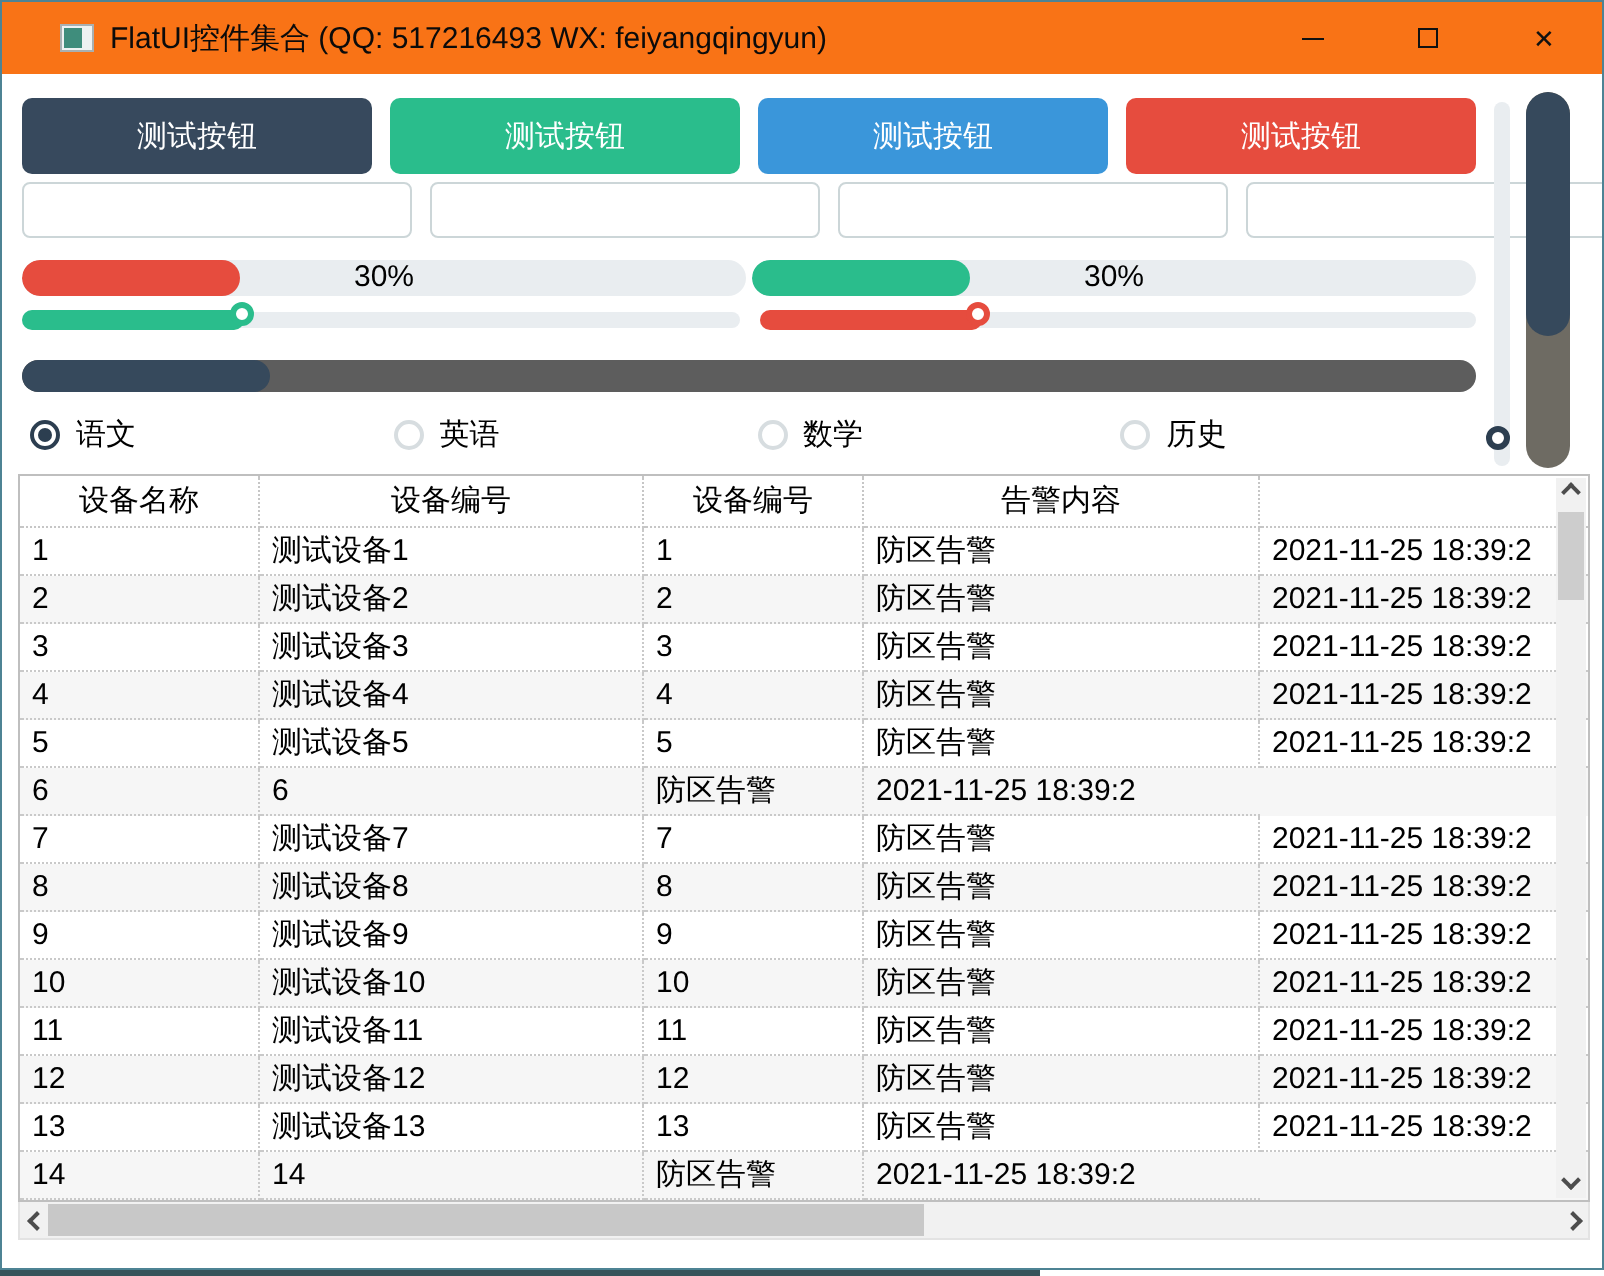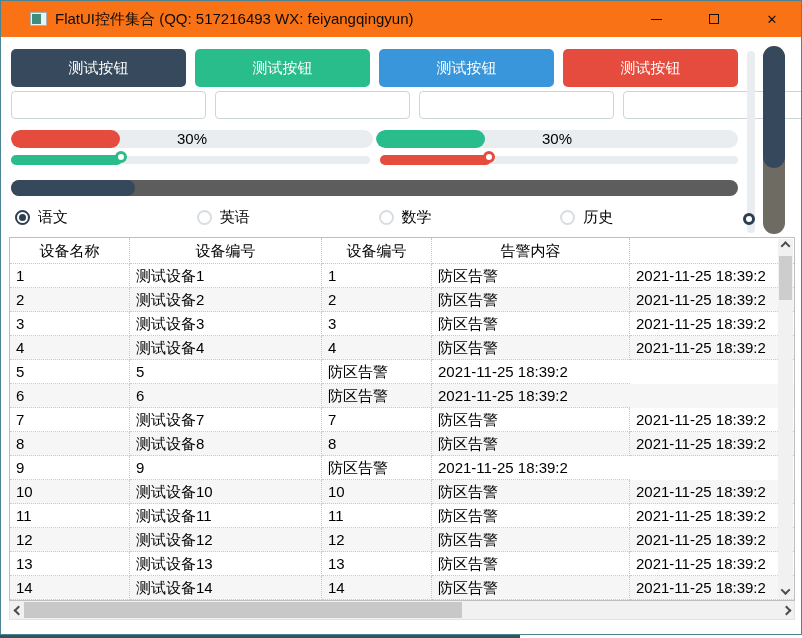--- a/index.html
+++ b/index.html
@@ -224,20 +224,21 @@
           <div class="trow">
             <div class="tcell">4</div>
             <div class="tcell">测试设备4</div>
             <div class="tcell">4</div>
             <div class="tcell">防区告警</div>
             <div class="tcell">2021-11-25 18:39:2</div>
           </div>
 
           <div class="trow">
             <div class="tcell">5</div>
+            <div class="tcell">测试设备5</div>
             <div class="tcell">5</div>
             <div class="tcell">防区告警</div>
             <div class="tcell">2021-11-25 18:39:2</div>
           </div>
 
           <div class="trow">
             <div class="tcell">6</div>
             <div class="tcell">6</div>
             <div class="tcell">防区告警</div>
             <div class="tcell">2021-11-25 18:39:2</div>
@@ -254,20 +255,21 @@
           <div class="trow">
             <div class="tcell">8</div>
             <div class="tcell">测试设备8</div>
             <div class="tcell">8</div>
             <div class="tcell">防区告警</div>
             <div class="tcell">2021-11-25 18:39:2</div>
           </div>
 
           <div class="trow">
             <div class="tcell">9</div>
+            <div class="tcell">测试设备9</div>
             <div class="tcell">9</div>
             <div class="tcell">防区告警</div>
             <div class="tcell">2021-11-25 18:39:2</div>
           </div>
 
           <div class="trow">
             <div class="tcell">10</div>
             <div class="tcell">测试设备10</div>
             <div class="tcell">10</div>
             <div class="tcell">防区告警</div>
@@ -293,21 +295,20 @@
           <div class="trow">
             <div class="tcell">13</div>
             <div class="tcell">测试设备13</div>
             <div class="tcell">13</div>
             <div class="tcell">防区告警</div>
             <div class="tcell">2021-11-25 18:39:2</div>
           </div>
 
           <div class="trow">
             <div class="tcell">14</div>
-            <div class="tcell">测试设备14</div>
             <div class="tcell">14</div>
             <div class="tcell">防区告警</div>
             <div class="tcell">2021-11-25 18:39:2</div>
           </div>
         </div>
 
       <div class="v-scroll">
         <div class="arrow-box up">
             <span class="chev up"></span>
           </div>

